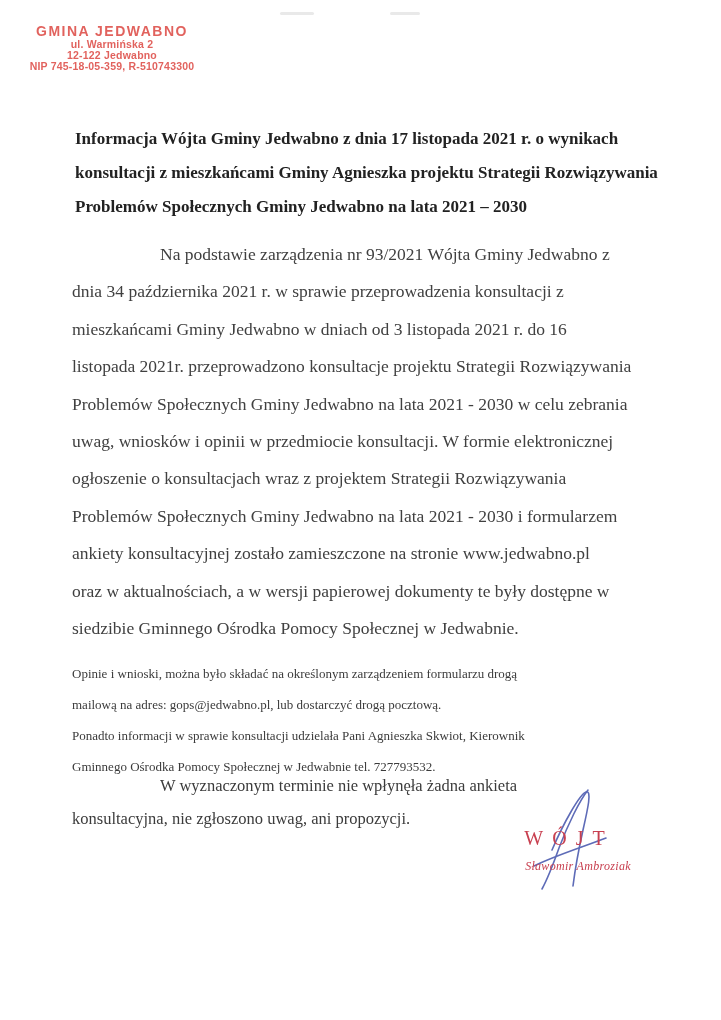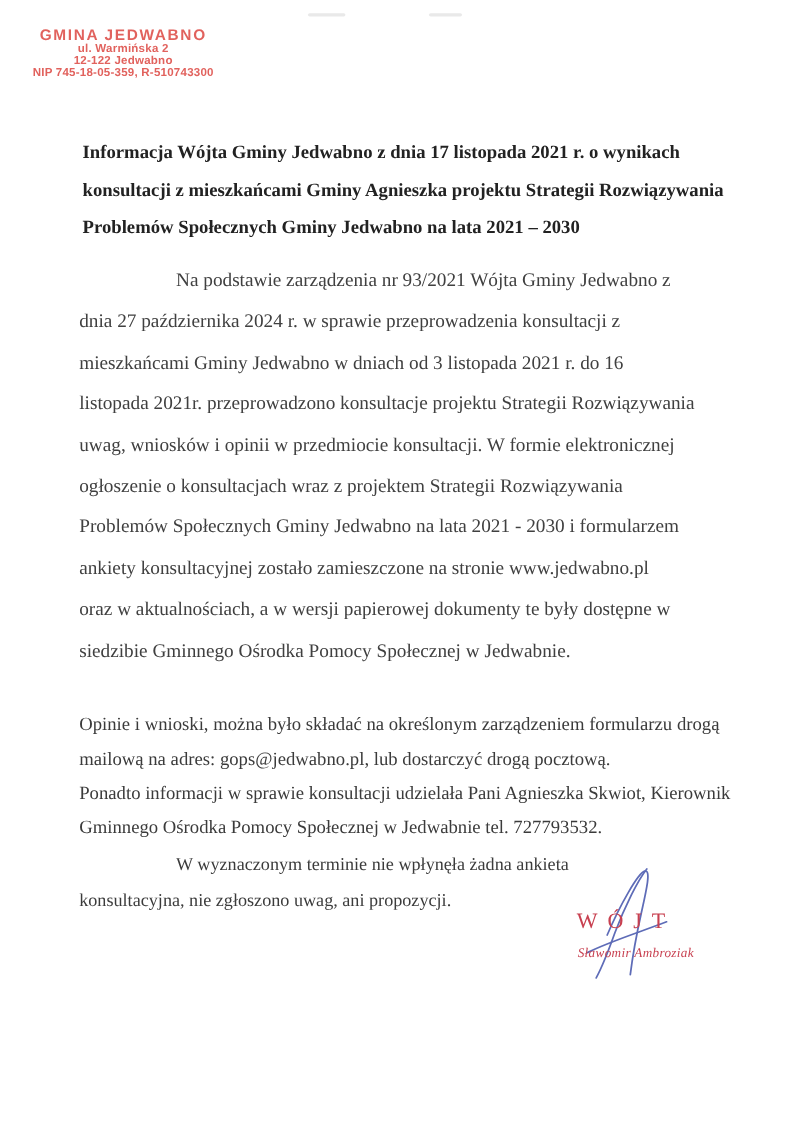--- a/index.html
+++ b/index.html
@@ -60,23 +60,23 @@
 
   .para1 {
     top: 236px;
     width: 610px;
     font-size: 17.5px;
     line-height: 37.4px;
   }
   .para1 .line:first-child { text-indent: 88px; }
 
   .para2 {
-    top: 643px;
+    top: 658px;
     width: 620px;
-    font-size: 17px;
+    font-size: 13px;
     line-height: 31px;
     color: #3b3b3b;
   }
 
   .para3 {
     top: 769px;
     width: 560px;
     font-size: 16.5px;
     line-height: 33px;
     color: #3b3b3b;
@@ -137,23 +137,24 @@
   <div class="speck s2"></div>
 
   <div class="title">
       <div class="line">Informacja Wójta Gminy Jedwabno z dnia 17 listopada 2021 r. o wynikach</div>
       <div class="line">konsultacji z mieszkańcami Gminy Agnieszka projektu Strategii Rozwiązywania</div>
       <div class="line">Problemów Społecznych Gminy Jedwabno na lata 2021 – 2030</div>
     </div>
 
   <div class="para para1">
       <div class="line">Na podstawie zarządzenia nr 93/2021 Wójta Gminy Jedwabno z</div>
-      <div class="line">dnia 27 października 2024 r. w sprawie przeprowadzenia konsultacji z</div>
+      <div class="line">dnia 34 października 2021 r. w sprawie przeprowadzenia konsultacji z</div>
       <div class="line">mieszkańcami Gminy Jedwabno w dniach od 3 listopada 2021 r. do 16</div>
       <div class="line">listopada 2021r. przeprowadzono konsultacje projektu Strategii Rozwiązywania</div>
+      <div class="line">Problemów Społecznych Gminy Jedwabno na lata 2021 - 2030 w celu zebrania</div>
       <div class="line">uwag, wniosków i opinii w przedmiocie konsultacji. W formie elektronicznej</div>
       <div class="line">ogłoszenie o konsultacjach wraz z projektem Strategii Rozwiązywania</div>
       <div class="line">Problemów Społecznych Gminy Jedwabno na lata 2021 - 2030 i formularzem</div>
       <div class="line">ankiety konsultacyjnej zostało zamieszczone na stronie www.jedwabno.pl</div>
       <div class="line">oraz w aktualnościach, a w wersji papierowej dokumenty te były dostępne w</div>
       <div class="line">siedzibie Gminnego Ośrodka Pomocy Społecznej w Jedwabnie.</div>
     </div>
 
   <div class="para para2">
       <div class="line">Opinie i wnioski, można było składać na określonym zarządzeniem formularzu drogą</div>

